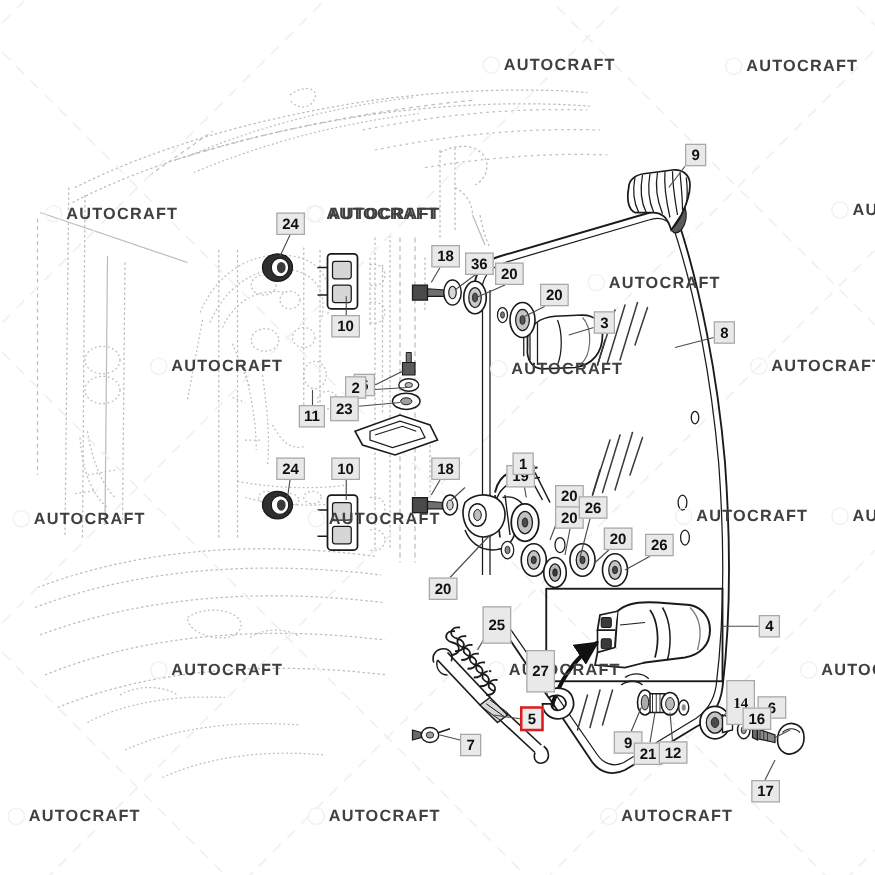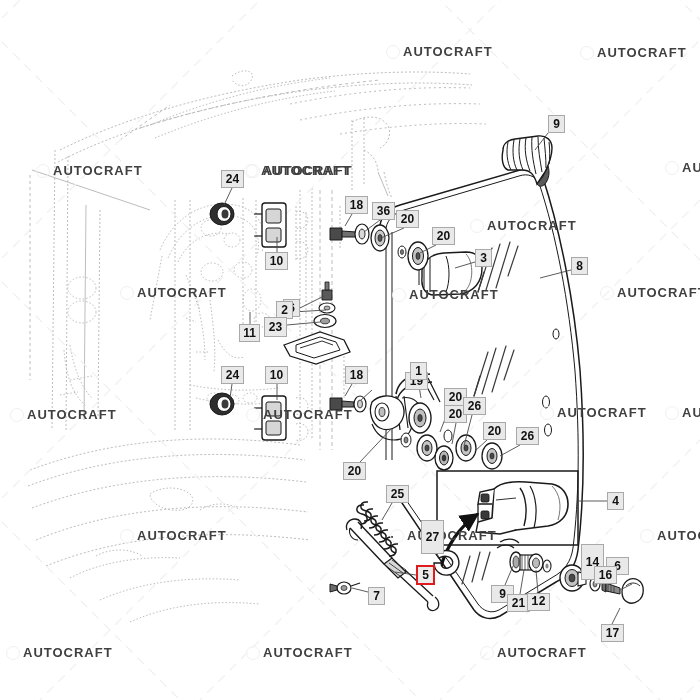--- a/index.html
+++ b/index.html
@@ -547,26 +547,26 @@
       <div class="callout" style="left: 345px; top: 366px; width: 23px; height: 18px;">18</div>
       <div class="callout" style="left: 365px; top: 372px; width: 23px; height: 18px; margin-left: 40px;">19</div>
       <div class="callout" style="left: 410px; top: 362px; width: 17px; height: 18px;">1</div>
       <div class="callout" style="left: 444px; top: 388px; width: 23px; height: 18px;">20</div>
       <div class="callout" style="left: 444px; top: 405px; width: 23px; height: 18px;">20</div>
       <div class="callout" style="left: 463px; top: 397px; width: 23px; height: 18px;">26</div>
       <div class="callout" style="left: 483px; top: 422px; width: 23px; height: 18px;">20</div>
       <div class="callout" style="left: 516px; top: 427px; width: 23px; height: 18px;">26</div>
       <div class="callout" style="left: 343px; top: 462px; width: 23px; height: 18px;">20</div>
       <div class="callout" style="left: 607px; top: 492px; width: 17px; height: 18px;">4</div>
-      <div class="callout" style="left: 386px; top: 485px; width: 23px; height: 18px;">25</div>
+      <div class="callout" style="left: 386px; top: 485px; width: 23px; height: 30px;">25</div>
       <div class="callout" style="left: 421px; top: 520px; width: 23px; height: 34px;">27</div>
       <div class="callout hl" style="left: 416px; top: 565px; width: 19px; height: 20px;">5</div>
       <div class="callout" style="left: 368px; top: 587px; width: 17px; height: 18px;">7</div>
       <div class="callout" style="left: 491px; top: 585px; width: 23px; height: 18px;">9</div>
       <div class="callout" style="left: 507px; top: 594px; width: 23px; height: 18px;">21</div>
-      <div class="callout" style="left: 527px; top: 593px; width: 23px; height: 18px; font-family: Liberation Mono, monospace;">12</div>
-      <div class="callout" style="left: 581px; top: 544px; width: 23px; height: 36px;">14</div>
+      <div class="callout" style="left: 527px; top: 593px; width: 23px; height: 18px;">12</div>
+      <div class="callout" style="left: 581px; top: 544px; width: 23px; height: 36px; font-family: Liberation Serif, serif;">14</div>
       <div class="callout" style="left: 606px; top: 557px; width: 23px; height: 18px;">6</div>
       <div class="callout" style="left: 594px; top: 566px; width: 23px; height: 18px;">16</div>
       <div class="callout" style="left: 601px; top: 624px; width: 23px; height: 18px;">17</div>
     </div>
 
 </div>
 
 </body></html>

